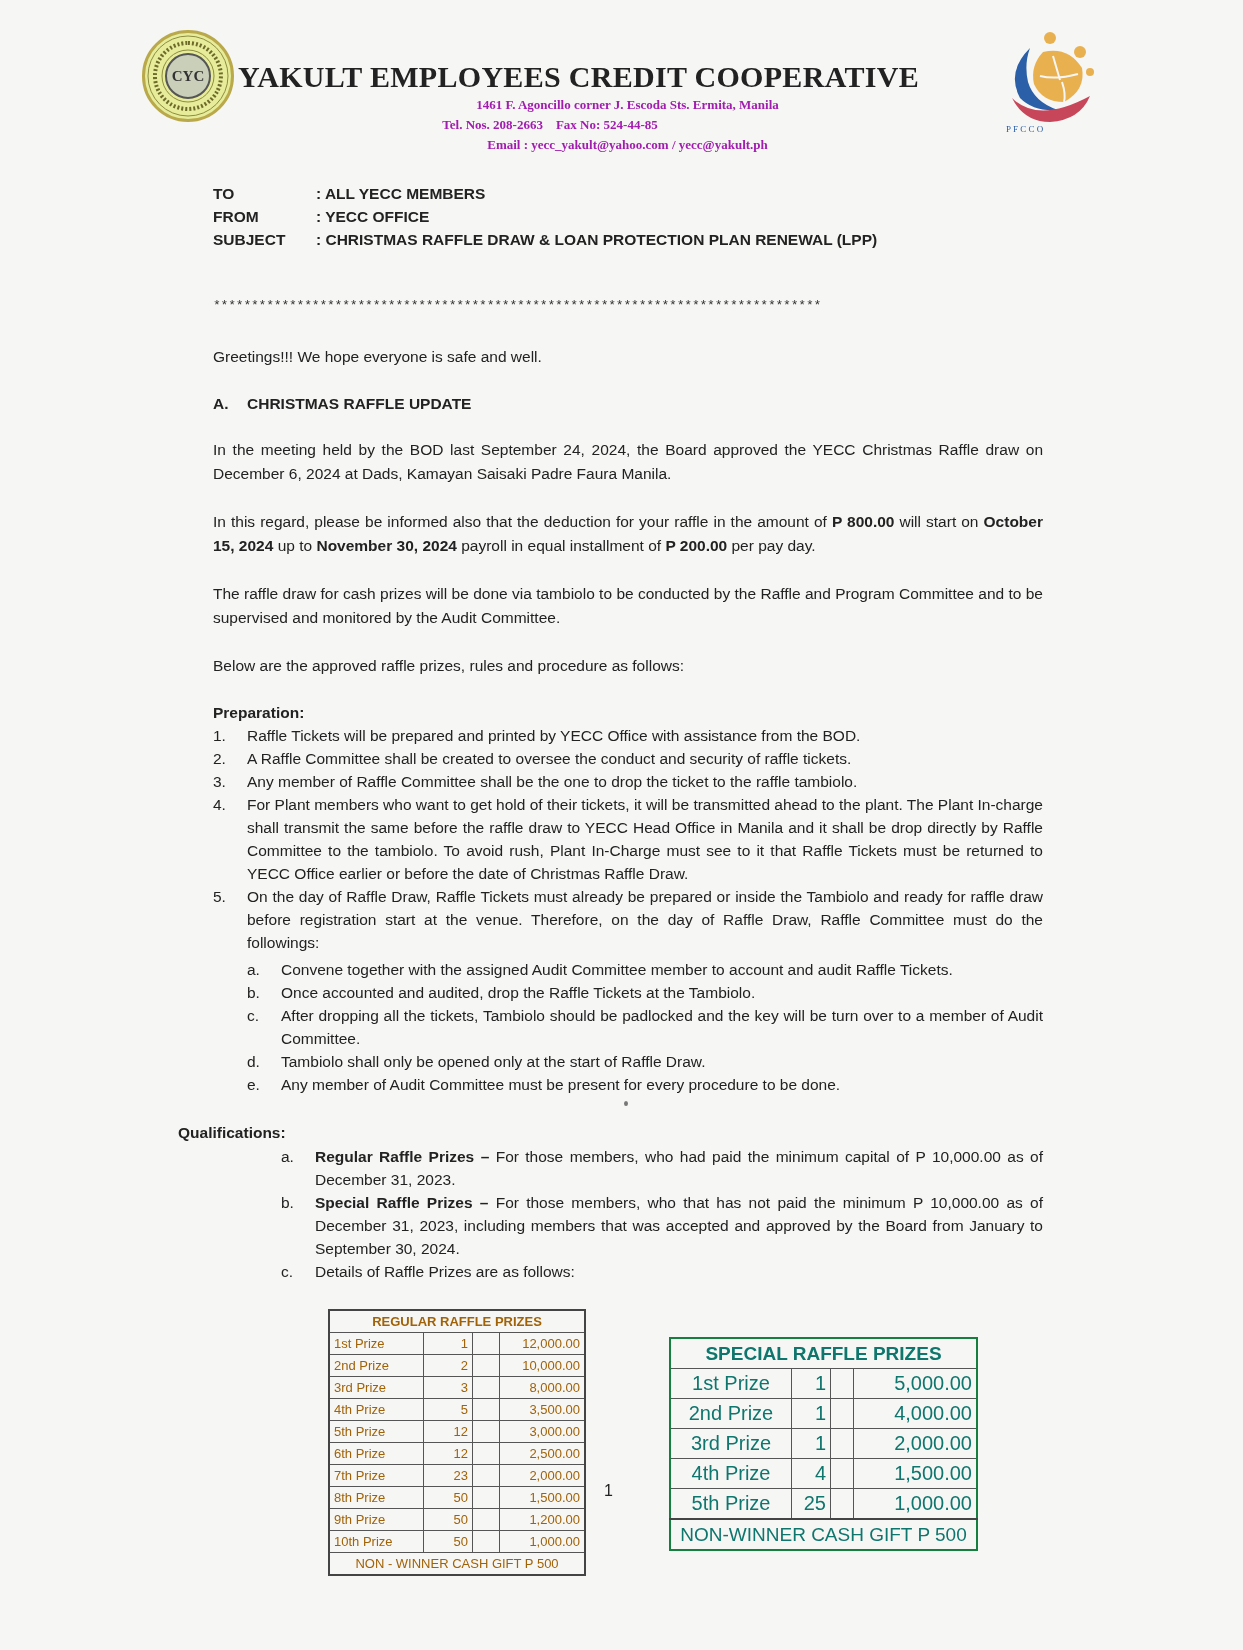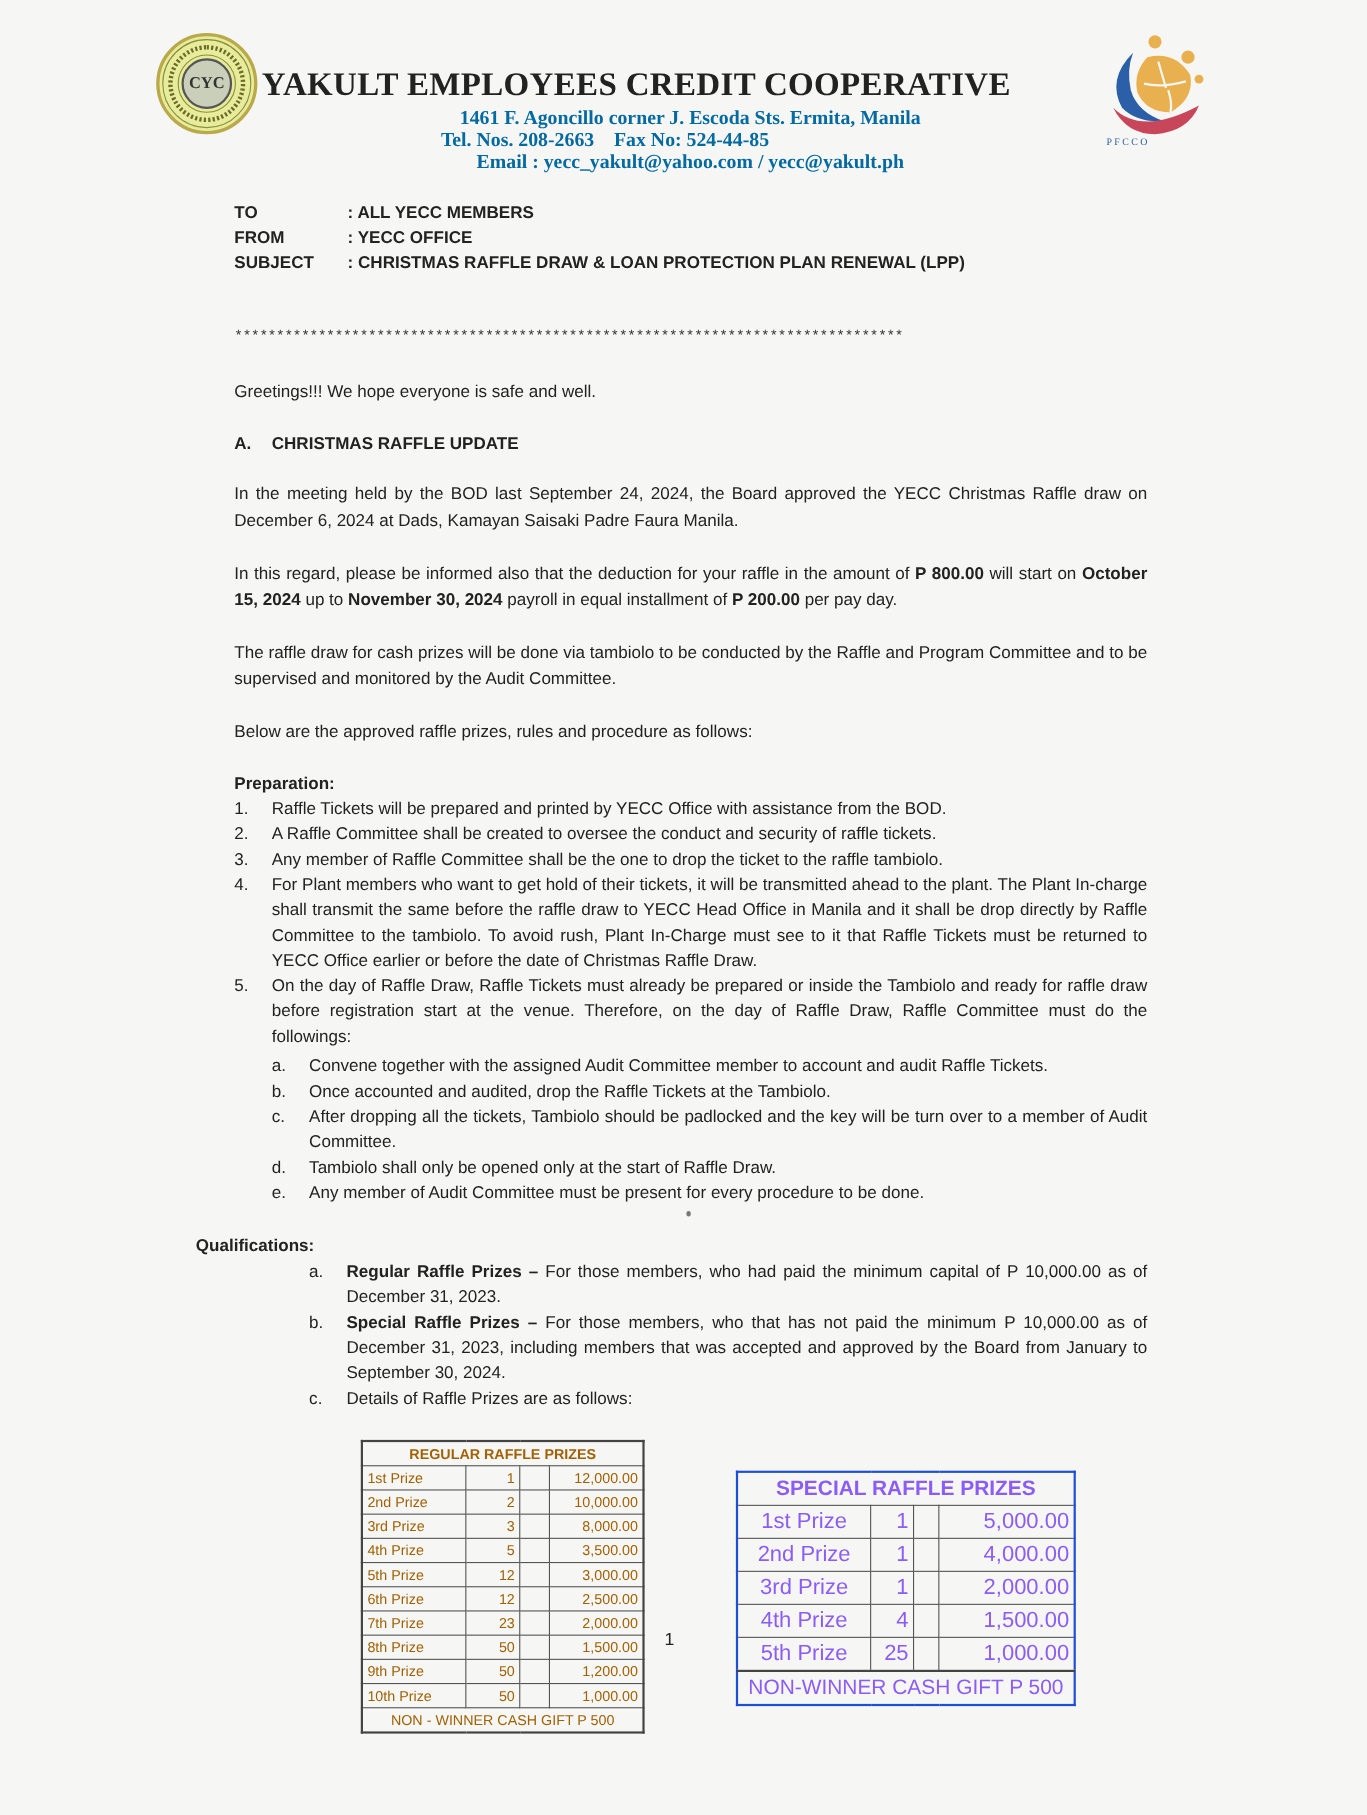--- a/index.html
+++ b/index.html
@@ -3,21 +3,21 @@
 <meta charset="utf-8">
 <style>
   html,body{margin:0;padding:0;}
   body{width:1243px;height:1650px;background:#f6f6f4;position:relative;overflow:hidden;color:#1c1c1c;font-family:"Liberation Sans",sans-serif;}
   .abs{position:absolute;}
   
   .seal{left:142px;top:30px;width:92px;height:92px;border-radius:50%;background:#e6ec9a;border:3px solid #b9a94a;box-sizing:border-box;}
   .seal-inner{position:absolute;left:20px;top:20px;width:46px;height:46px;border-radius:50%;background:#c9cfb9;border:2px solid #555;box-sizing:border-box;display:flex;align-items:center;justify-content:center;font-family:"Liberation Serif",serif;font-weight:bold;font-size:15px;color:#333;}
   .seal-ring{position:absolute;left:0;top:0;width:86px;height:86px;}
   .org-name{left:238px;top:60px;font-family:"Liberation Serif",serif;font-weight:bold;font-size:30px;letter-spacing:0.3px;white-space:nowrap;color:#222;}
-  .addr{left:0;width:1243px;text-align:center;font-family:"Liberation Serif",serif;font-weight:bold;font-size:18px;color:#0369a1;}
+  .addr{left:0;width:1243px;text-align:center;font-family:"Liberation Serif",serif;font-weight:bold;font-size:13px;color:#a21caf;}
   .addr1{top:97px;padding-left:155px;box-sizing:border-box;width:1100px;}
   .addr2{top:117px;box-sizing:border-box;width:1100px;}
   .addr3{top:137px;padding-left:155px;box-sizing:border-box;width:1100px;}
   .pfcco{left:998px;top:28px;width:100px;height:110px;}
   
   .memo{left:213px;top:182px;font-family:Liberation Sans, sans-serif;font-weight:bold;font-size:15.5px;line-height:23px;color:#222;}
   .memo-row{display:flex;}
   .memo-label{width:103px;}
   .stars{left:213px;top:298px;font-family:"Liberation Mono",monospace;font-size:13px;letter-spacing:-0.2px;white-space:nowrap;color:#333;}
   
@@ -32,21 +32,21 @@
   
   table{border-collapse:collapse;}
   .reg{left:328px;top:1309px;border:2px solid #444;font-size:13px;color:#a16207;}
   .reg td{border:1px solid #555;height:21px;padding:0 4px;line-height:21px;}
   .reg .title{text-align:center;font-weight:bold;font-size:13px;}
   .reg .c1{width:85px;}
   .reg .c2{width:40px;text-align:right;}
   .reg .c3{width:18px;}
   .reg .c4{width:76px;text-align:right;}
   .reg .foot{font-size:13px;text-align:center;white-space:nowrap;border-bottom:none;}
-  .spc{left:669px;top:1337px;border:2px solid #1d4ed8;font-size:20px;color:#8b5cf6;}
+  .spc{left:669px;top:1337px;border:2px solid #15803d;font-size:20px;color:#0f766e;}
   .spc td{border:1px solid #555;height:29px;padding:0 4px;line-height:29px;}
   .spc .title{text-align:center;font-weight:bold;font-size:19px;}
   .spc .c1{width:112px;text-align:center;}
   .spc .c2{width:30px;text-align:right;}
   .spc .c3{width:14px;}
   .spc .c4{width:114px;text-align:right;}
   .spc .foot{text-align:center;white-space:nowrap;font-size:19px;border-top:2px solid #444;}
   .pageno{left:604px;top:1482px;font-size:16px;color:#222;}
   .speck{background:#777;border-radius:50%;}
 </style>

